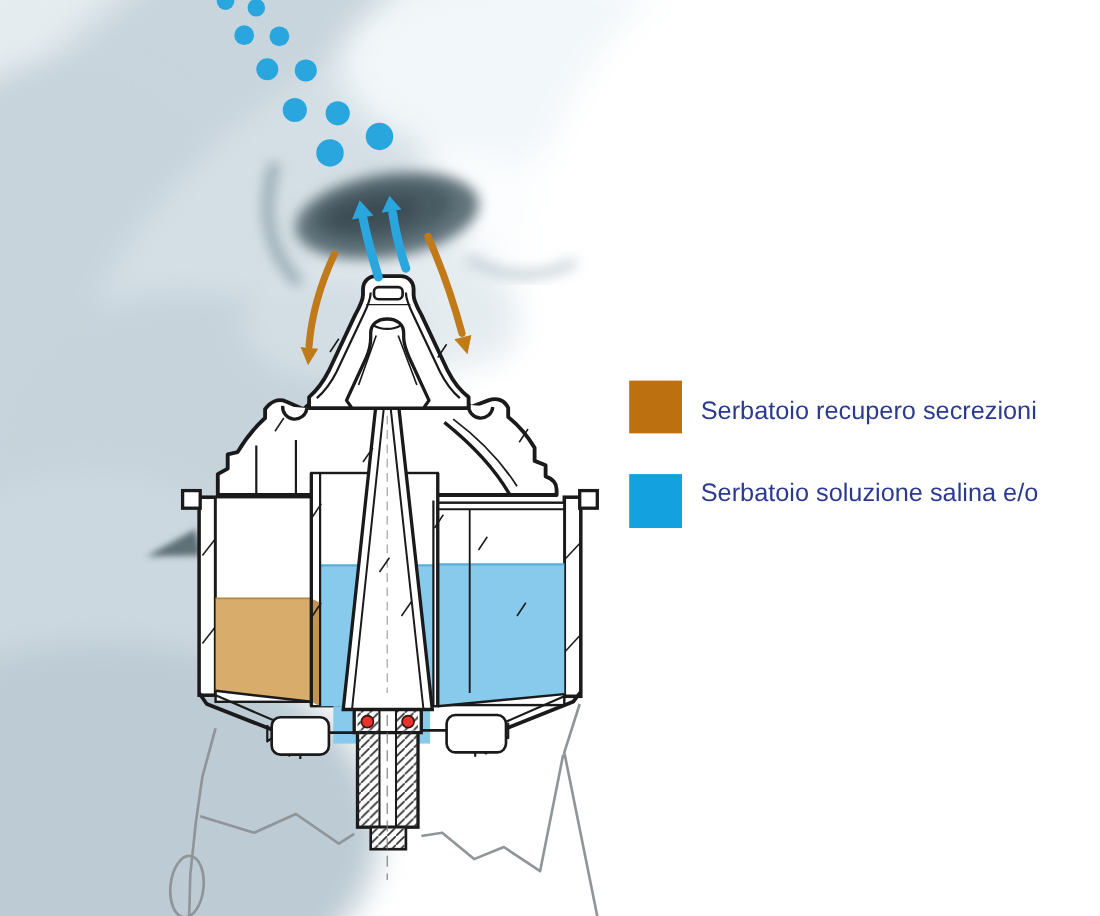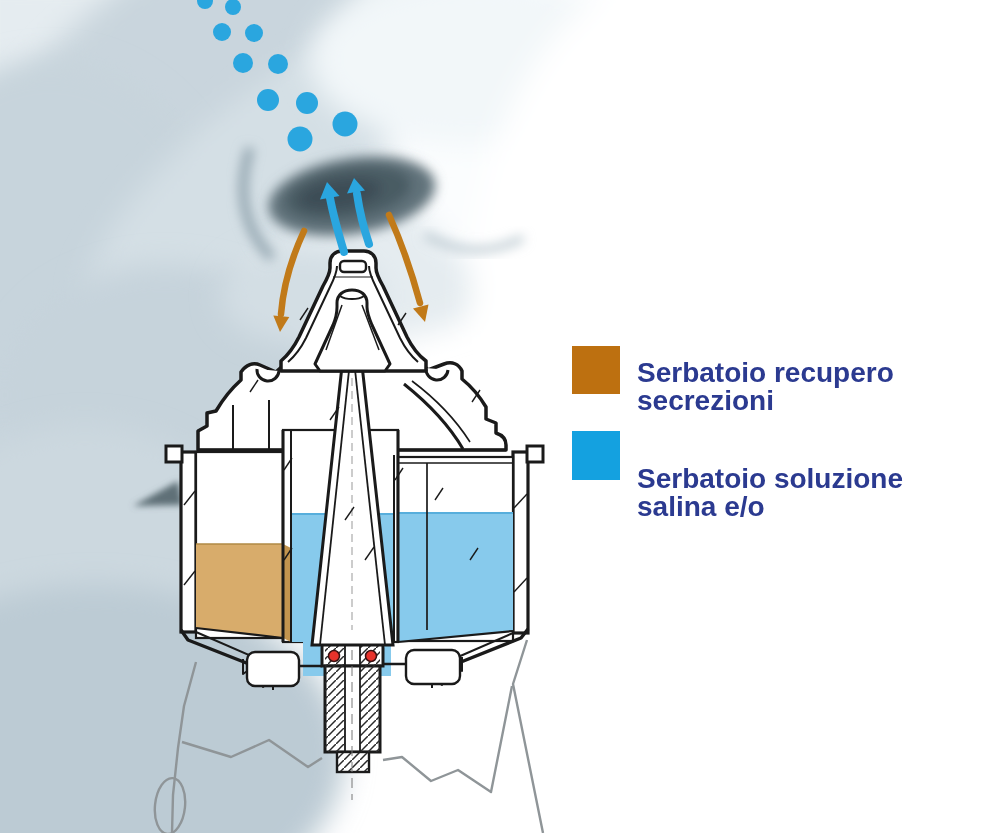--- a/index.html
+++ b/index.html
@@ -5,21 +5,21 @@
   html,body{margin:0;padding:0;background:#fff;}
   .stage{
     position:relative;width:1000px;height:833px;overflow:hidden;background:#ffffff;
     font-family:"Liberation Sans", sans-serif;
   }
   .stage svg{position:absolute;left:0;top:0;}
   .legend{position:absolute;left:0;top:0;width:1000px;height:833px;pointer-events:none;}
   .legend-swatch{position:absolute;width:48px;height:48px;}
   .legend-label{
     position:absolute;left:637px;width:340px;
-    font-size:28px;line-height:28px;letter-spacing:0px;font-weight:bold;
+    font-size:23px;line-height:28px;letter-spacing:0px;
   }
   .legend-label .ln{display:block;}
 </style>
 </head>
 <body>
 
 <div class="stage">
 
 <svg width="1000" height="833" viewBox="0 0 1000 833" xmlns="http://www.w3.org/2000/svg">
   <defs>
@@ -228,18 +228,18 @@
   </g>
 </svg>
 
 <div class="legend">
   <div class="legend-swatch" style="left: 572px; top: 346px; background-color: rgb(189, 112, 16);"></div>
   <div class="legend-label" style="top: 359px; color: rgb(43, 58, 144);">
     <span class="ln">Serbatoio recupero secrezioni</span>
   </div>
 
   <div class="legend-swatch" style="left: 572px; top: 431px; height: 49px; background-color: rgb(20, 161, 224);"></div>
-  <div class="legend-label" style="top: 433px; color: rgb(43, 58, 144); margin-top: 32px;">
+  <div class="legend-label" style="top: 433px; color: rgb(43, 58, 144);">
     <span class="ln">Serbatoio soluzione salina e/o</span>
   </div>
 </div>
 
 </div>
 
 </body></html>

